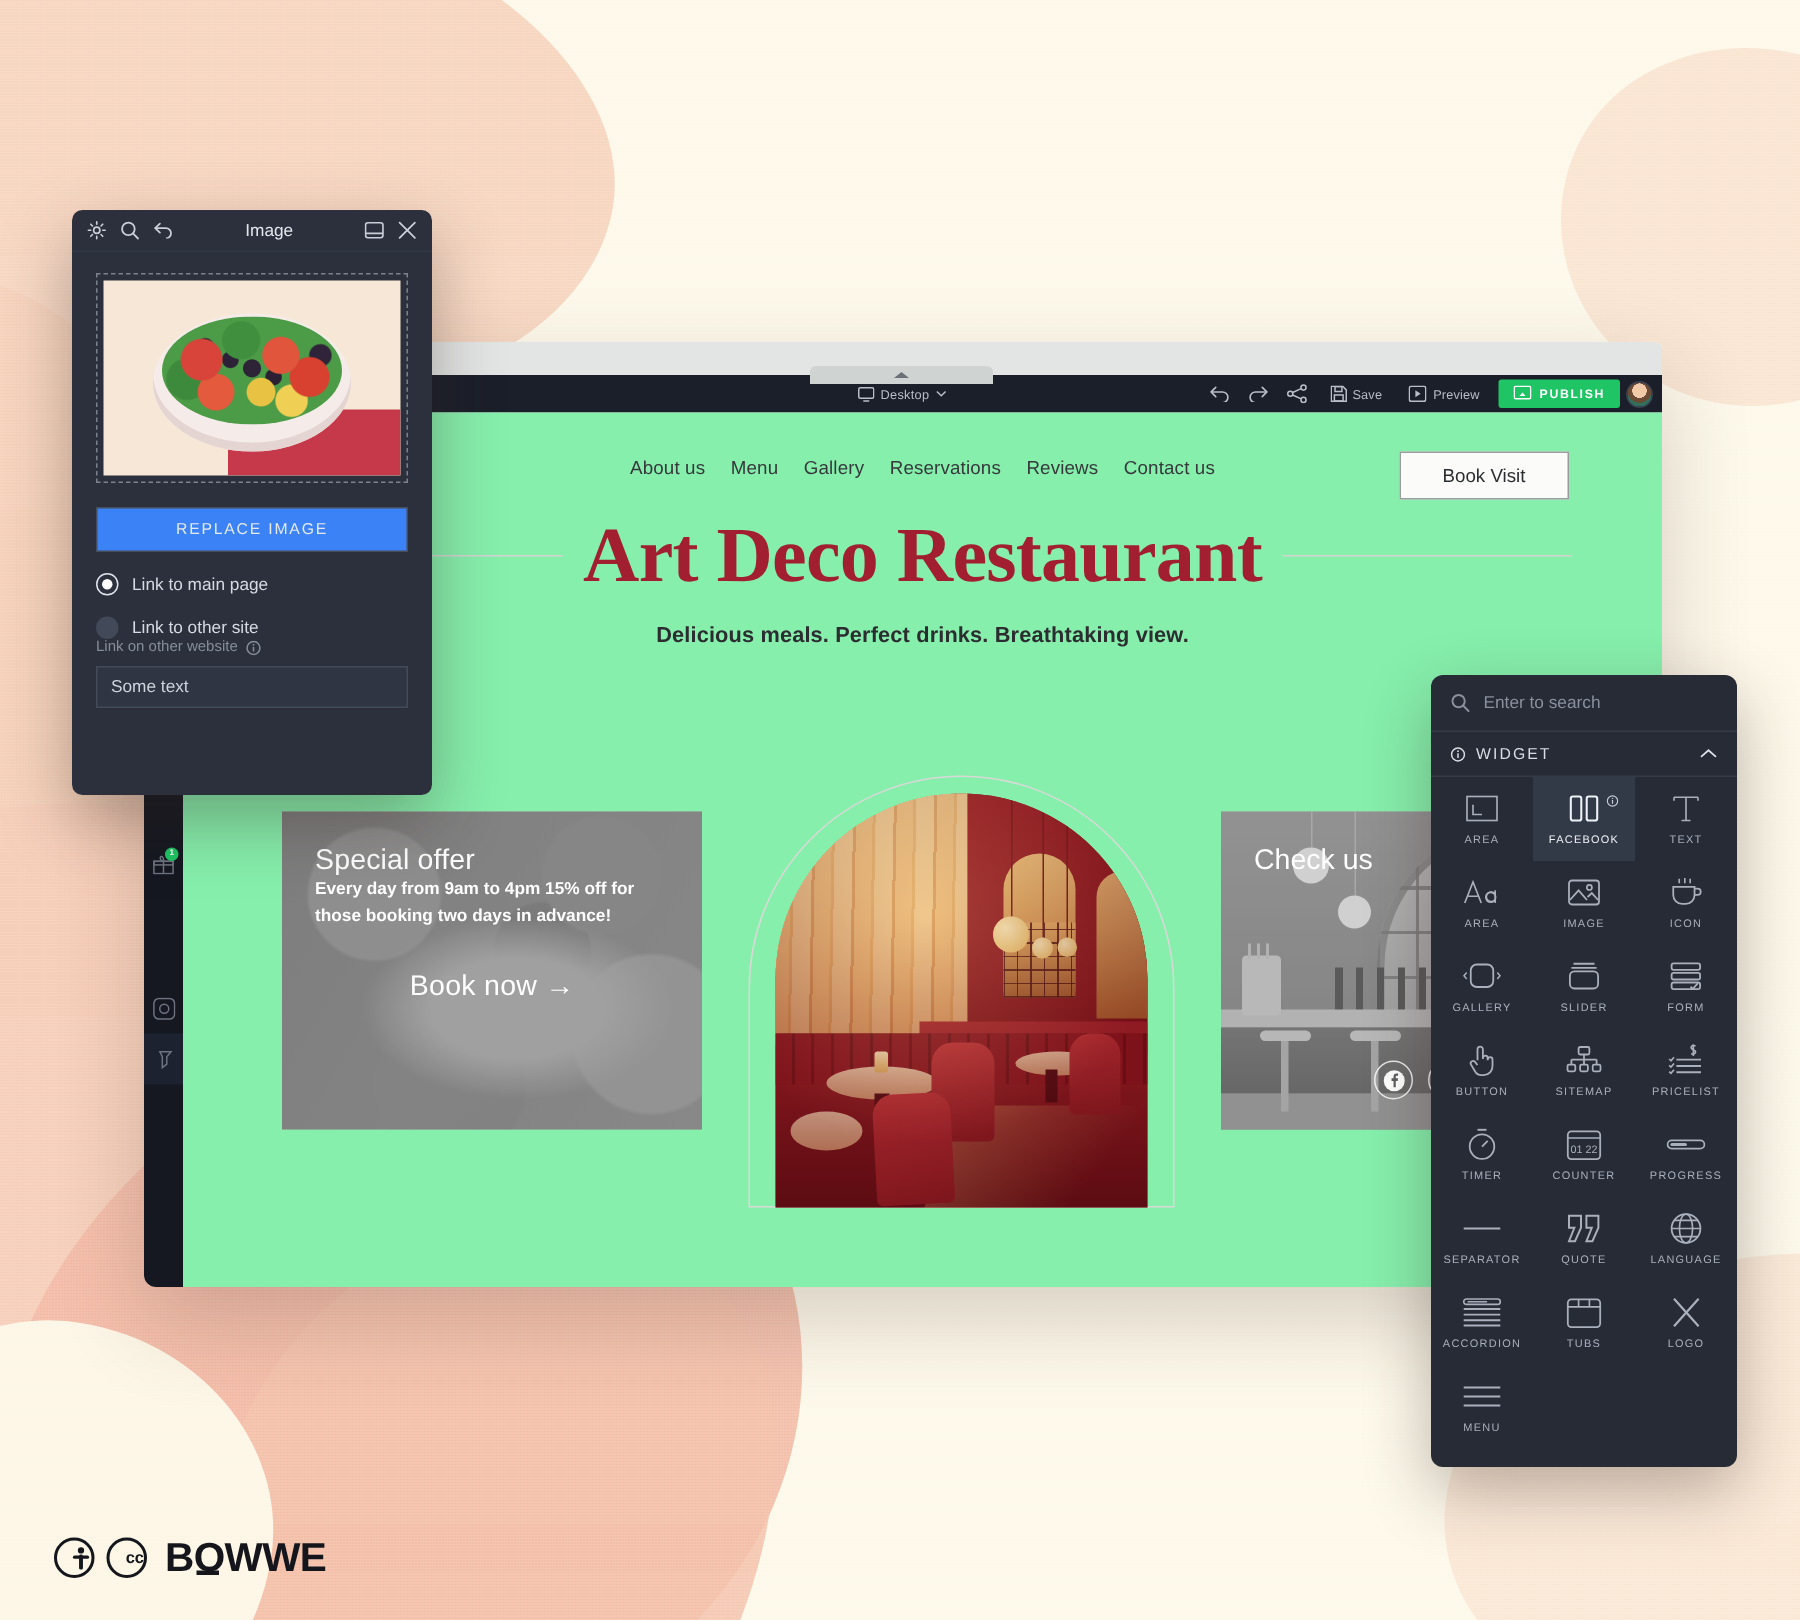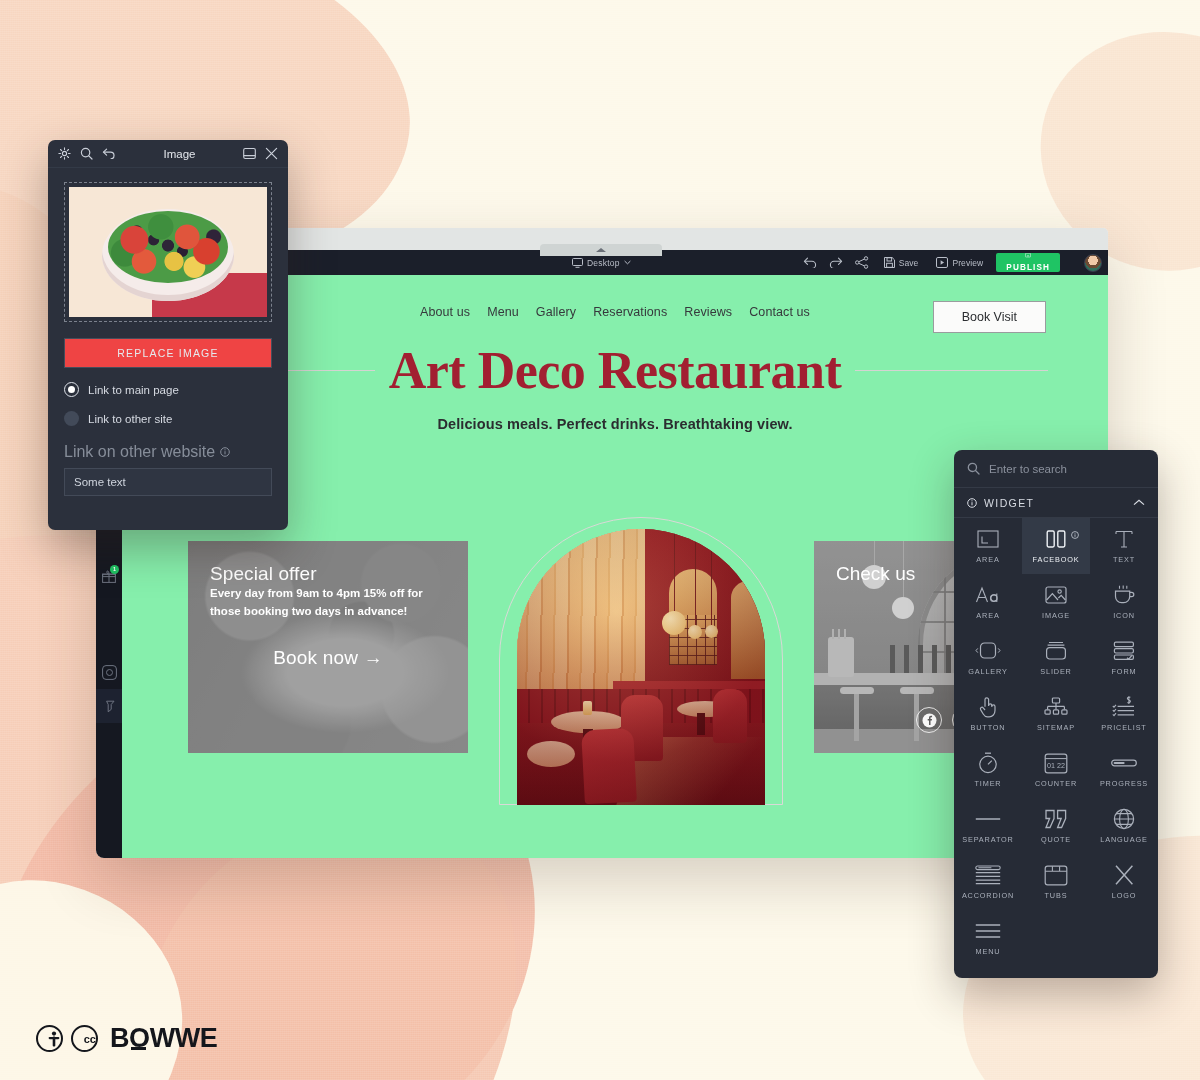--- a/index.html
+++ b/index.html
@@ -146,22 +146,22 @@
   }
   .tb-item {
     display: flex; align-items: center; gap: 4px;
     padding: 0 9px; height: 100%;
     color: #b9bec8; font-size: 8.5px; letter-spacing: .1px;
   }
   .tb-publish {
     display: flex; align-items: center; gap: 5px;
     background: #1fc464; color: #fff;
     height: 19px; padding: 0 10px;
-    border-radius: 2px; margin: 0 24px 0 4px;
-    font-size: 8.2px; font-weight: bold; letter-spacing: 1.1px; flex-direction: column;
+    border-radius: 2px; margin: 0 4px 0 4px;
+    font-size: 8.2px; font-weight: bold; letter-spacing: 1.1px;
   }
   .tb-avatar {
     width: 18px; height: 18px; border-radius: 50%;
     background: radial-gradient(circle at 50% 34%, #f0c9a8 0 36%, #6b4a33 37% 60%, #2f6f5c 61% 100%);
     border: 1px solid #3a4050;
     margin-right: 2px;
   }
 
   .builder-body { display: flex; height: 583px; }
   .left-rail {
@@ -447,34 +447,34 @@
       radial-gradient(circle at 88% 36%, #2f2439 0 6%, rgba(0,0,0,0) 7%),
       radial-gradient(circle at 24% 28%, #2b2035 0 5%, rgba(0,0,0,0) 6%),
       #4c9b46;
   }
   .salad-table {
     position: absolute; right: 0; bottom: 0; width: 58%; height: 34%;
     background: #c6394a;
   }
   .replace-btn {
     margin: 16px 0 0 0; width: 100%; height: 30px;
-    border: 1px solid #464d5b; background: #ef4444;
+    border: 1px solid #464d5b; background: #3b82f6;
     color: #e6e9ee; font-size: 10.5px; letter-spacing: 1.2px;
     display: flex; align-items: center; justify-content: center;
   }
   .radio-row { display: flex; align-items: center; gap: 9px; margin-top: 14px; }
   .radio {
     width: 15px; height: 15px; border-radius: 50%;
     background: #424a59; display: flex; align-items: center; justify-content: center;
   }
   .radio.on { border: 1.5px solid #dfe3ea; background: #2b303c; }
   .radio.on::after { content:""; width: 7px; height: 7px; border-radius: 50%; background: #fff; }
   .radio-lbl { font-size: 11.5px; color: #d6dae2; }
   .field-lbl {
-    margin-top: 17px; font-size: 16px; color: #868d99;
+    font-size: 10px; color: #868d99;
     display: flex; align-items: center; gap: 5px;
   }
   .text-field {
     margin-top: 7px; height: 28px; width: 100%;
     border: 1px solid #434a58; background: #2f3542;
     color: #cfd4dd; font-size: 11.5px;
     display: flex; align-items: center; padding: 0 9px;
   }
 
   

